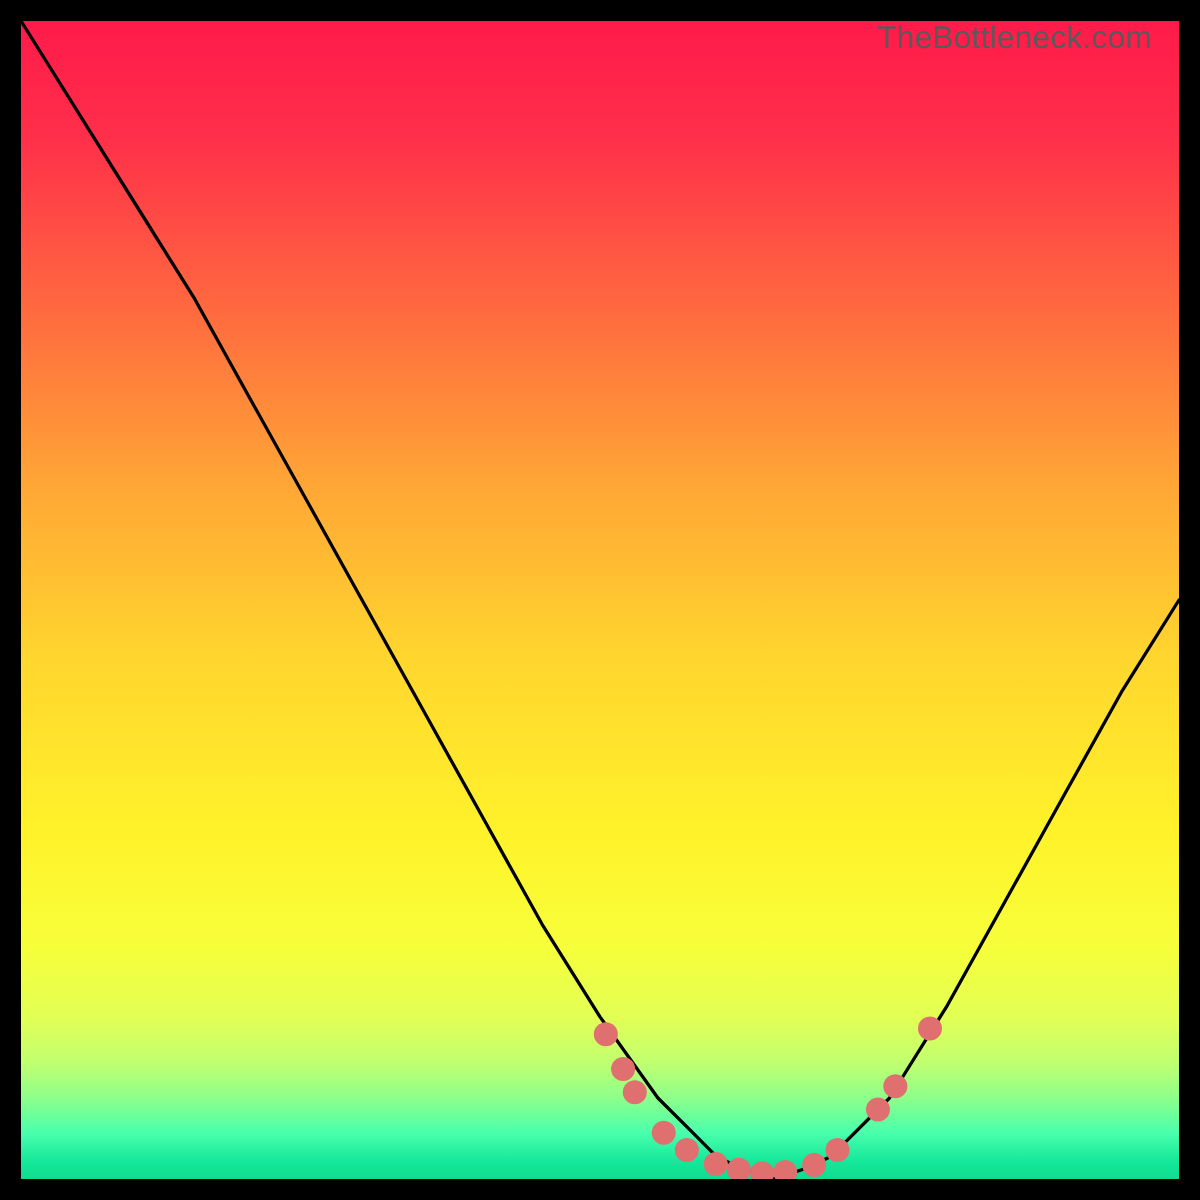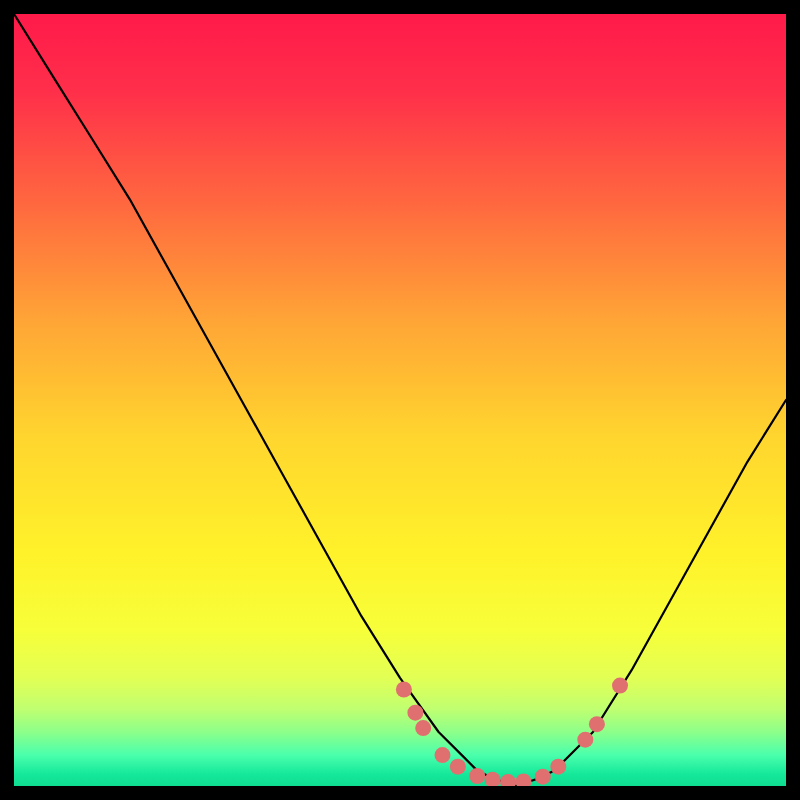--- a/index.html
+++ b/index.html
@@ -82,13 +82,14 @@
         <circle cx="494.1" cy="768.1" r="8" fill="#e07070"></circle>
         <circle cx="509.5" cy="767.4" r="8" fill="#e07070"></circle>
         <circle cx="528.8" cy="762.7" r="8" fill="#e07070"></circle>
         <circle cx="544.3" cy="752.7" r="8" fill="#e07070"></circle>
         <circle cx="571.3" cy="725.7" r="8" fill="#e07070"></circle>
         <circle cx="582.9" cy="710.2" r="8" fill="#e07070"></circle>
         <circle cx="606.0" cy="671.6" r="8" fill="#e07070"></circle>
       </g>
   </svg>
 
+  <div class="watermark">TheBottleneck.com</div>
 </div>
 
 </body></html>

